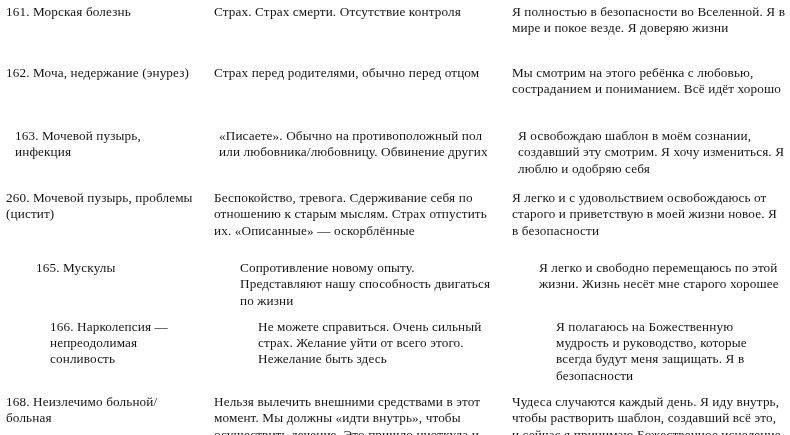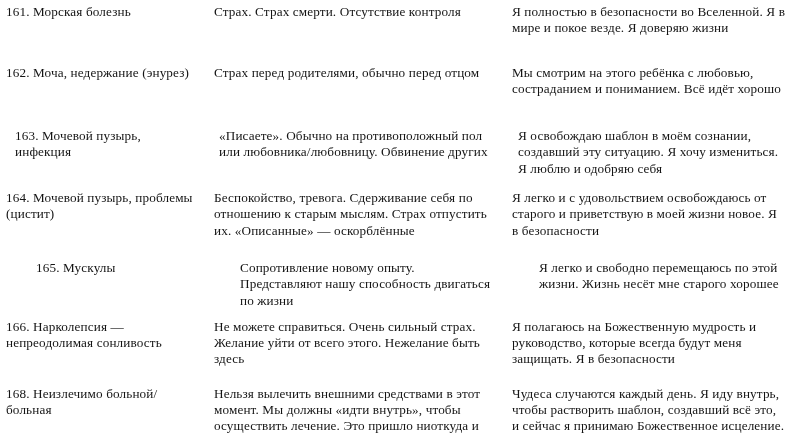--- a/index.html
+++ b/index.html
@@ -60,21 +60,21 @@
   td.cell-affirm .cell-inner {
     padding-left: 9px;
     padding-right: 4px;
   }
   
   tr.row-0 td .cell-inner { min-height: 51px; }
   tr.row-1 td .cell-inner { min-height: 53px; }
   tr.row-2 td .cell-inner { min-height: 52px; padding-left: 15px; }
   tr.row-3 td .cell-inner { min-height: 60px; }
   tr.row-4 td .cell-inner { min-height: 40px; padding-left: 36px; }
-  tr.row-5 td .cell-inner { min-height: 57px; }
+  tr.row-5 td .cell-inner { min-height: 57px; margin-left: 44px; }
   tr.row-6 td .cell-inner { min-height: 42px; }
   tr.row-7 td .cell-inner { min-height: 74px; }
 
   .cell-text {
     display: block;
     white-space: pre-line;
     word-break: normal;
     -webkit-hyphens: none;
     hyphens: none;
   }
@@ -130,28 +130,28 @@
               <span class="cell-text">163. Мочевой пузырь, инфекция</span>
             </div>
         </td>
         <td class="cell-cause">
           <div class="cell-inner">
               <span class="cell-text">«Писаете». Обычно на противоположный пол или любовника/любовницу. Обвинение других</span>
             </div>
         </td>
         <td class="cell-affirm">
           <div class="cell-inner">
-              <span class="cell-text">Я освобождаю шаблон в моём сознании, создавший эту ситуацию. Я хочу измениться. Я люблю и одобряю себя</span>
+              <span class="cell-text">Я освобождаю шаблон в моём сознании, создавший эту смотрим. Я хочу измениться. Я люблю и одобряю себя</span>
             </div>
         </td>
       </tr>
       <tr class="row-3">
         <td class="cell-name">
           <div class="cell-inner">
-              <span class="cell-text">164. Мочевой пузырь, проблемы (цистит)</span>
+              <span class="cell-text">260. Мочевой пузырь, проблемы (цистит)</span>
             </div>
         </td>
         <td class="cell-cause">
           <div class="cell-inner">
               <span class="cell-text">Беспокойство, тревога. Сдерживание себя по отношению к старым мыслям. Страх отпустить их. «Описанные» — оскорблённые</span>
             </div>
         </td>
         <td class="cell-affirm">
           <div class="cell-inner">
               <span class="cell-text">Я легко и с удовольствием освобождаюсь от старого и приветствую в моей жизни новое. Я в безопасности</span>

